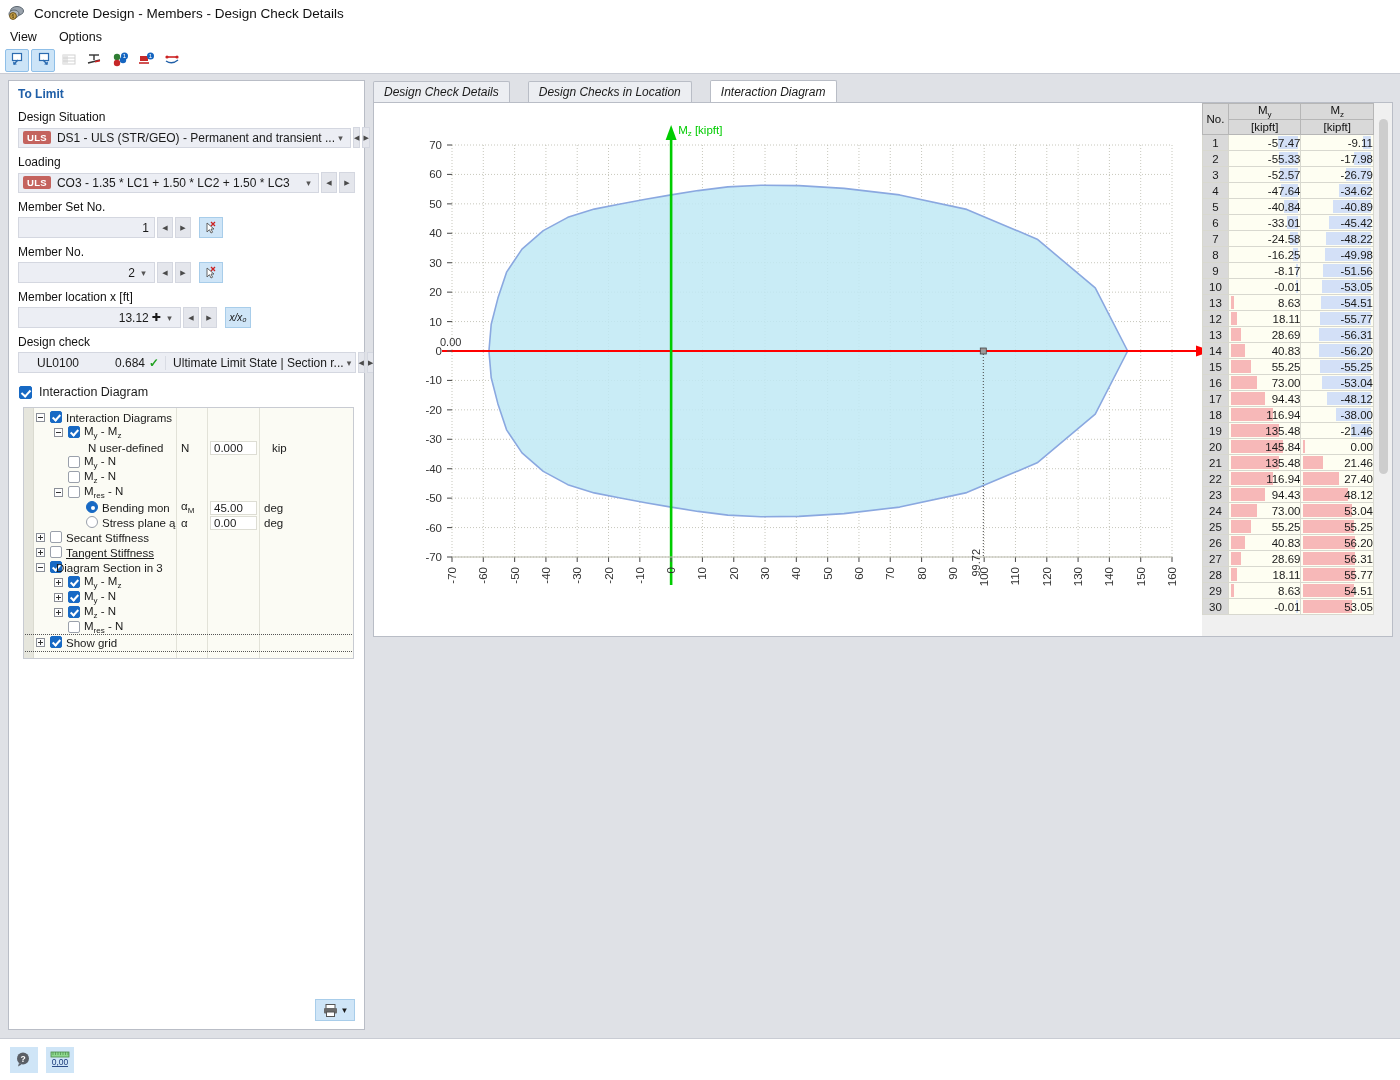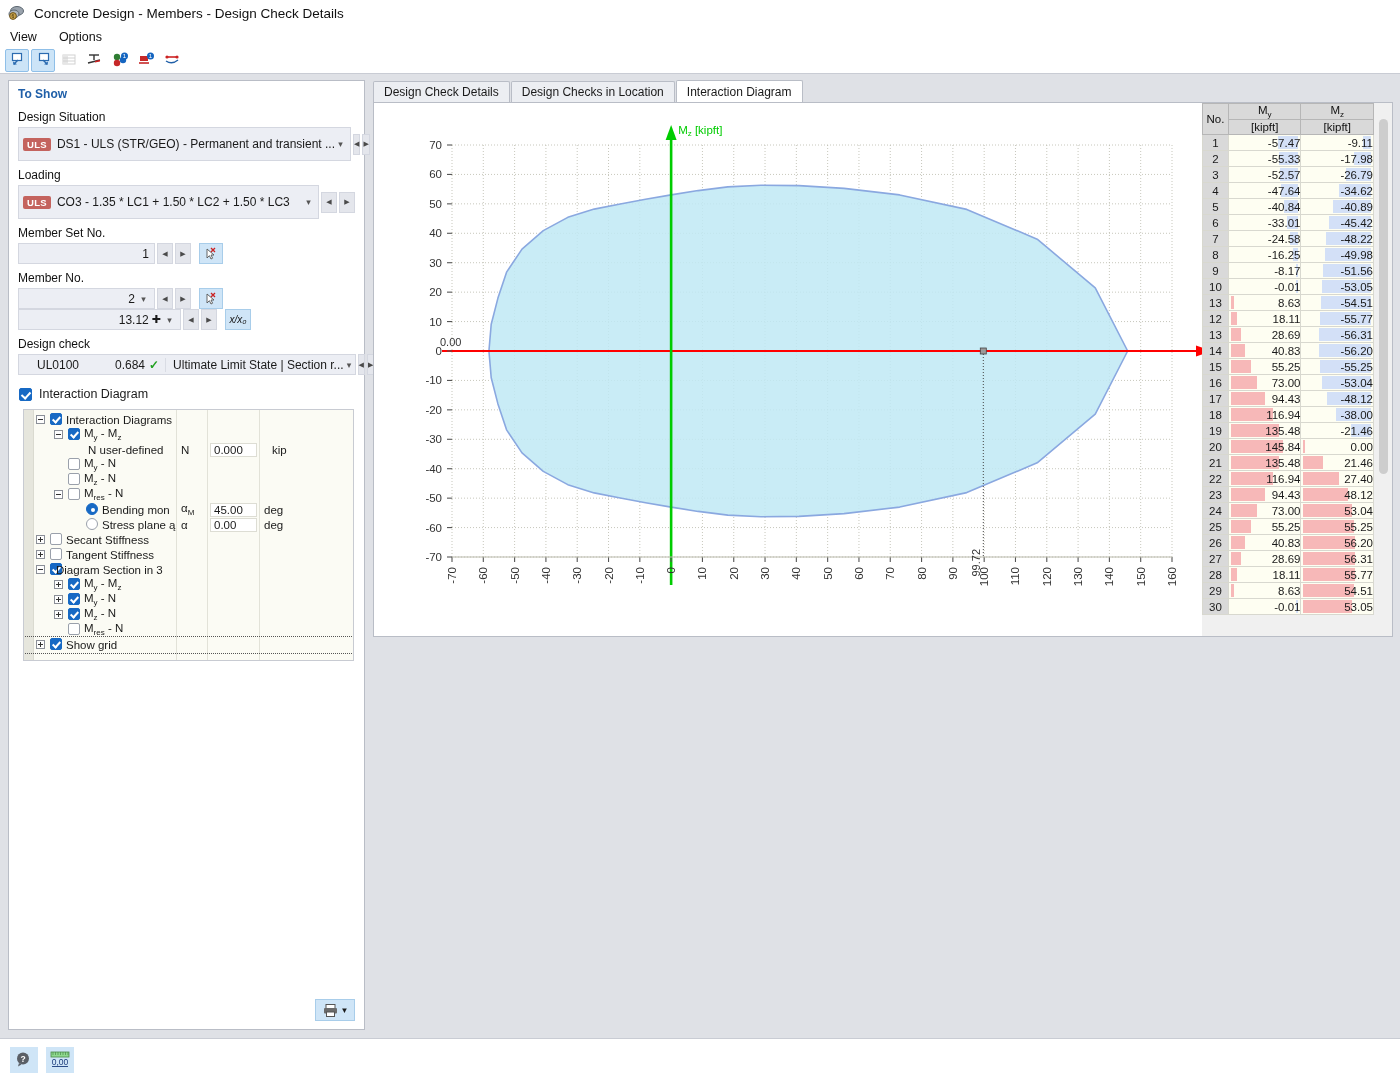--- a/index.html
+++ b/index.html
@@ -43,21 +43,21 @@
   
   #leftpanel {
     position: absolute; left: 8px; top: 80px; width: 357px; height: 950px;
     background: #ffffff; border: 1px solid #b9bdc6;
   }
   .sec-title { color: #1f5fa8; font-weight: bold; font-size: 12px; padding: 6px 0 2px 9px; }
   .fld-label { font-size: 12px; color: #111; padding: 7px 0 3px 9px; }
 
   .combo-row { display: flex; align-items: center; margin: 0 9px; gap: 2px; }
   .combo {
-    flex: 1; height: 34px; background: #eceef4; border: 1px solid #d4d7e0;
+    flex: 1; height: 20px; background: #eceef4; border: 1px solid #d4d7e0;
     display: flex; align-items: center; padding: 0 4px; font-size: 12px; position: relative;
   }
   .badge-uls {
     background: #c4635e; color: #fff; font-size: 9.5px; font-weight: bold;
     padding: 1px 4px; border-radius: 2px; margin-right: 6px; letter-spacing: .3px;
   }
   .combo .ctext { flex: 1; overflow: hidden; white-space: nowrap; }
   .chev { width: 11px; text-align: center; color: #555; font-size: 9px; }
   .spin {
     width: 16px; height: 21px; background: #e4e6ec; border: 1px solid #d4d7e0;
@@ -132,21 +132,21 @@
 
   
   #printbtn {
     position: absolute; right: 9px; bottom: 8px; width: 40px; height: 22px;
     background: #cfe5f7; border: 1px solid #a8cdea;
     display: flex; align-items: center; justify-content: center; gap: 2px;
   }
 
   
   #rightpanel { position: absolute; left: 373px; top: 80px; width: 1020px; height: 557px; }
-  #tabstrip { position: absolute; left: 0; top: 0; height: 22px; display: flex; align-items: flex-end; gap: 0; }
+  #tabstrip { position: absolute; left: 0; top: 0; height: 22px; display: flex; align-items: flex-end; gap: 17px; font-style: italic; }
   .tab {
     height: 21px; background: #eceef2; border: 1px solid #b9bdc6; border-bottom: none;
     display: flex; align-items: center; padding: 0 10px; font-size: 12px;
     margin-right: 1px; border-radius: 2px 2px 0 0;
   }
   .tab.sel { background: #ffffff; height: 22px; font-weight: normal; }
   #contentbox {
     position: absolute; left: 0; top: 22px; width: 1020px; height: 535px;
     background: #ffffff; border: 1px solid #b9bdc6;
   }
@@ -250,21 +250,21 @@
         <path d="M2 5 H14" stroke="#cc2222" stroke-width="1.6"></path>
         <circle cx="3" cy="5" r="1.6" fill="#cc2222"></circle>
         <circle cx="13" cy="5" r="1.6" fill="#cc2222"></circle>
         <path d="M2 9 Q8 13 14 8" stroke="#1f5fa8" stroke-width="1.3" fill="none"></path>
       </svg>
     </span>
   </div>
 
   <div id="leftpanel">
 
-    <div class="sec-title">To Show</div>
+    <div class="sec-title">To Limit</div>
 
     <div class="fld-label">Design Situation</div>
     <div class="combo-row">
       <div class="combo">
         <span class="badge-uls">ULS</span>
         <span class="ctext">DS1 - ULS (STR/GEO) - Permanent and transient ...</span>
         <span class="chev">▾</span>
       </div>
       <div class="spin">◀</div>
       <div class="spin">▶</div>
@@ -305,20 +305,21 @@
       <div class="spin">◀</div>
       <div class="spin">▶</div>
       <div class="pickbtn" style="margin-left:6px">
         <svg width="16" height="15" viewBox="0 0 16 15">
           <path d="M4 3 L4 12 L6.4 9.7 L8 13 L9.6 12.2 L8 9 L11 9 Z" fill="#fff" stroke="#555" stroke-width="0.9"></path>
           <path d="M8 2 L12 6 M12 2 L8 6" stroke="#cc2222" stroke-width="1.3"></path>
         </svg>
       </div>
     </div>
 
+    <div class="fld-label">Member location x [ft]</div>
     <div class="combo-row">
       <div class="numbox" style="width:163px">
         <span>13.12</span>
         <span style="font-size:11px">✚</span>
         <span class="chev">▾</span>
       </div>
       <div class="spin">◀</div>
       <div class="spin">▶</div>
       <div class="xx0btn" style="margin-left:6px">x/x₀</div>
     </div>
@@ -391,21 +392,21 @@
             <span class="tval" style="left: 240px;">deg</span>
           </div>
           <div class="trow" style="position: absolute; left: 0px; top: 122px; width: 100%;">
             <span class="exp plus" style="position: absolute; left: 12px; top: 3px;"></span>
             <span class="cb" style="position: absolute; left: 26px; top: 1px;"></span>
             <span class="tlabel" style="left: 42px;">Secant Stiffness</span>
           </div>
           <div class="trow" style="position: absolute; left: 0px; top: 137px; width: 100%;">
             <span class="exp plus" style="position: absolute; left: 12px; top: 3px;"></span>
             <span class="cb" style="position: absolute; left: 26px; top: 1px;"></span>
-            <span class="tlabel" style="left: 42px;">Tangent Stiffness</span>
+            <span class="tlabel" style="left: 42px; text-decoration: underline;">Tangent Stiffness</span>
           </div>
           <div class="trow" style="position: absolute; left: 0px; top: 152px; width: 100%;">
             <span class="exp" style="position: absolute; left: 12px; top: 3px;"></span>
             <span class="cb on" style="position: absolute; left: 26px; top: 1px;"></span>
             <span class="tlabel" style="left: 32px; text-align: center;">Diagram Section in 3</span>
           </div>
           <div class="trow" style="position: absolute; left: 0px; top: 167px; width: 100%;">
             <span class="exp plus" style="position: absolute; left: 30px; top: 3px;"></span>
             <span class="cb on" style="position: absolute; left: 44px; top: 1px;"></span>
             <span class="tlabel" style="left: 60px;">M<sub>y</sub> - M<sub>z</sub></span>

